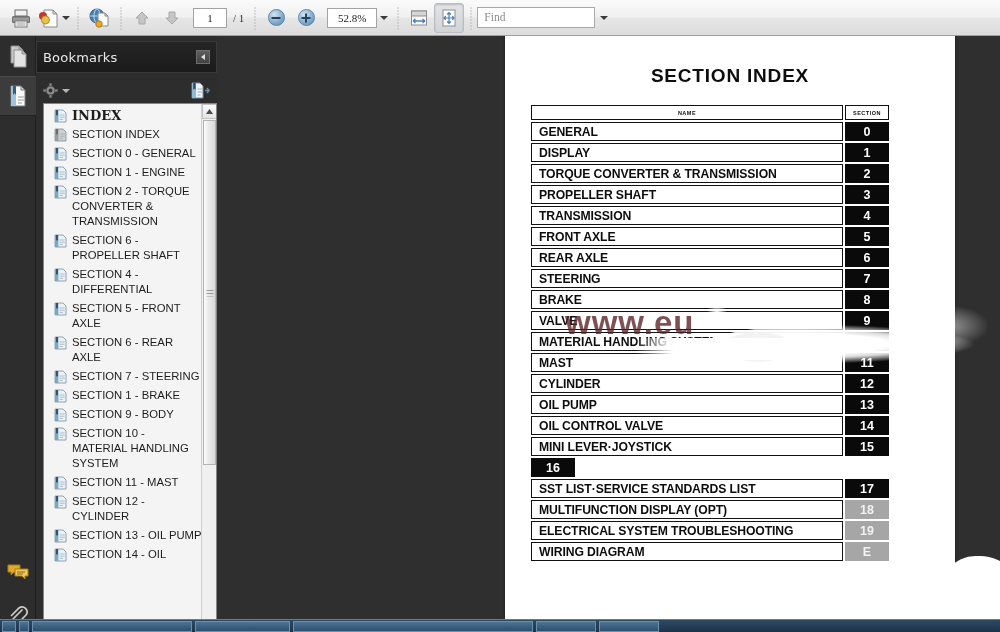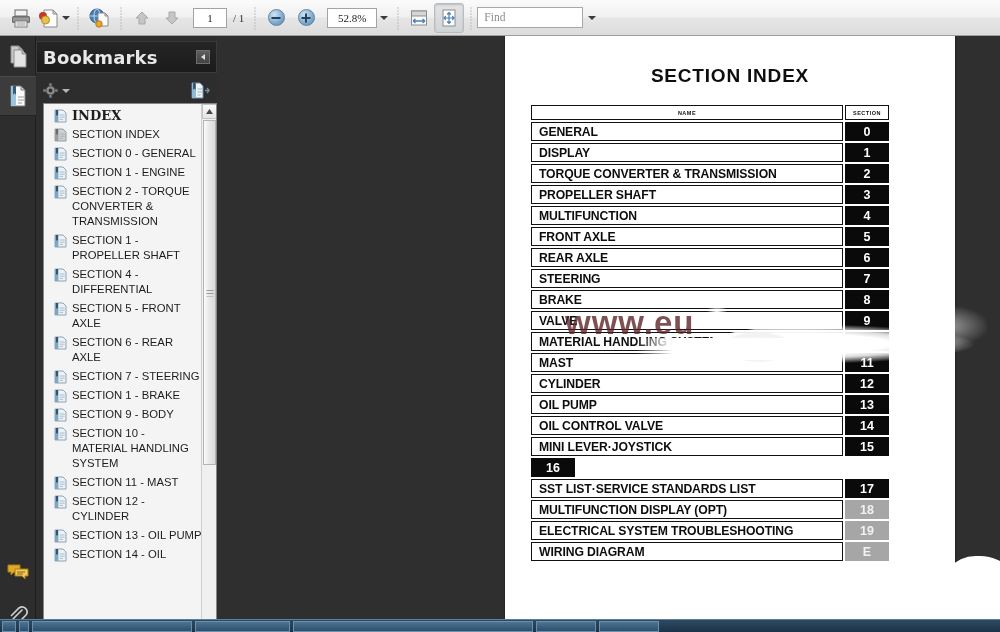--- a/index.html
+++ b/index.html
@@ -45,21 +45,21 @@
   .pg-total {
     font-size:11px; color:#333; margin:0 4px 0 6px;
     font-family:"Liberation Serif", serif;
   }
   .zoom-input {
     width:50px; height:20px; background:#fff; border:1px solid #a3a3a3;
     font-size:11px; color:#222; text-align:center; line-height:18px;
     font-family:"Liberation Serif", serif;
   }
   .find-box {
-    width:106px; height:21px; background:#fff; border:1px solid #a8a8a8;
+    width:118px; height:21px; background:#fff; border:1px solid #a8a8a8;
     font-size:11.5px; color:#8d8d8d; line-height:19px; padding-left:6px;
     font-family:"Liberation Serif", serif;
   }
   .circ-btn { width:17px;height:17px;border-radius:50%;
     background:radial-gradient(circle at 35% 30%,#cfe4f4,#7fa9cb 60%,#5d87ab);
     border:1px solid #5f84a4; position:relative; }
   .circ-btn i {
     position:absolute; background:#25415c; left:50%; top:50%;
   }
   .circ-btn i.h { width:9px;height:2px; transform:translate(-50%,-50%); }
@@ -80,21 +80,21 @@
     position:absolute; left:36px; top:36px; width:181px; height:583px;
     background:#2d2d2d;
   }
   #bm-header {
     position:absolute; left:0; top:5px; width:181px; height:32px;
     background:linear-gradient(180deg,#252525,#1b1b1b);
     border:1px solid #3a3a3a;
     display:flex; align-items:center; padding:0 6px;
   }
   #bm-title {
-    color:#e8e8e8; font-size:18px; font-weight:bold; letter-spacing:.2px;
+    color:#e8e8e8; font-size:13px; font-weight:normal; letter-spacing:.2px;
     font-family:"DejaVu Sans", sans-serif;
     text-align:right;
   }
   #bm-collapse {
     margin-left:auto; width:14px;height:14px;
     background:linear-gradient(180deg,#5e5e5e,#424242);
     border:1px solid #6d6d6d; display:flex;align-items:center;justify-content:center;
   }
   #bm-collapse .tri {
     width:0;height:0;border-top:3.5px solid transparent;border-bottom:3.5px solid transparent;
@@ -479,21 +479,21 @@
         </div>
         <div class="bm-item">
           <span class="bm-ico">
             <svg width="13" height="14" viewBox="0 0 13 14">
               <path d="M1 1 h8 l3 3 v9 h-11 z" fill="#e9f2f8" stroke="#7d8f9c" stroke-width="0.8"></path>
               <rect x="1" y="1" width="3.4" height="12" fill="#7aa7c4"></rect>
               <path d="M2 1 h2 v6 l-1 -1.3 l-1 1.3 z" fill="#35536b"></path>
               <path d="M5.6 6 h5 M5.6 8.2 h5 M5.6 10.4 h3.4" stroke="#9aa8b2" stroke-width="0.7"></path>
             </svg>
           </span>
-          <span class="bm-label">SECTION 1 - PROPELLER SHAFT</span>
+          <span class="bm-label">SECTION 6 - PROPELLER SHAFT</span>
         </div>
         <div class="bm-item">
           <span class="bm-ico">
             <svg width="13" height="14" viewBox="0 0 13 14">
               <path d="M1 1 h8 l3 3 v9 h-11 z" fill="#e9f2f8" stroke="#7d8f9c" stroke-width="0.8"></path>
               <rect x="1" y="1" width="3.4" height="12" fill="#7aa7c4"></rect>
               <path d="M2 1 h2 v6 l-1 -1.3 l-1 1.3 z" fill="#35536b"></path>
               <path d="M5.6 6 h5 M5.6 8.2 h5 M5.6 10.4 h3.4" stroke="#9aa8b2" stroke-width="0.7"></path>
             </svg>
           </span>
@@ -646,21 +646,21 @@
           </div>
           <div class="idx-row">
             <div class="r-name">TORQUE CONVERTER &amp; TRANSMISSION</div>
             <div class="r-sec">2</div>
           </div>
           <div class="idx-row">
             <div class="r-name">PROPELLER SHAFT</div>
             <div class="r-sec">3</div>
           </div>
           <div class="idx-row">
-            <div class="r-name">MULTIFUNCTION</div>
+            <div class="r-name">TRANSMISSION</div>
             <div class="r-sec">4</div>
           </div>
           <div class="idx-row">
             <div class="r-name">FRONT AXLE</div>
             <div class="r-sec">5</div>
           </div>
           <div class="idx-row">
             <div class="r-name">REAR AXLE</div>
             <div class="r-sec">6</div>
           </div>

